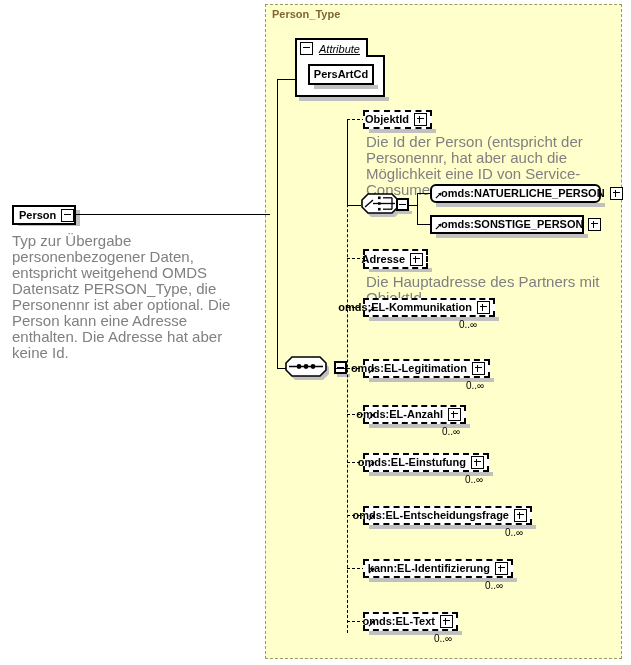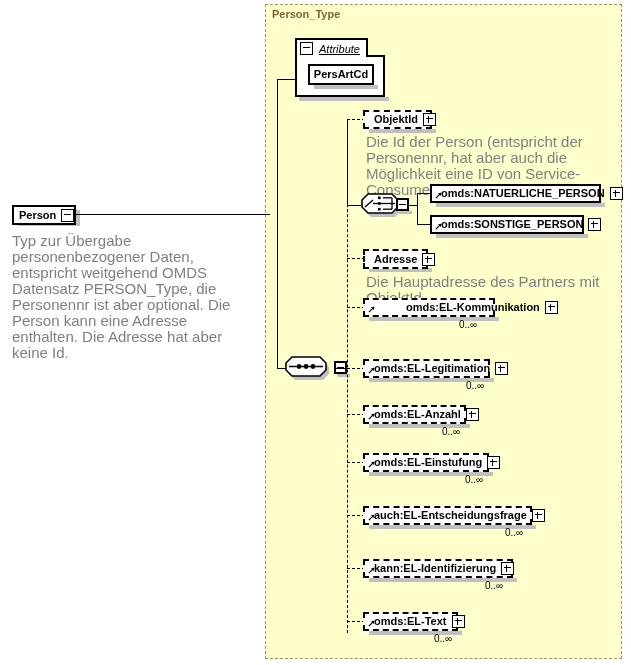--- a/index.html
+++ b/index.html
@@ -18,21 +18,21 @@
     letter-spacing:0px;
   }
   .node-shadow{position:absolute;background:#C0C0C0;}
 
   .nodebox{
     position:absolute;box-sizing:border-box;background:#FFFFFF;
     display:flex;align-items:center;
     font-size:11px;font-weight:bold;color:#000000;white-space:nowrap;
   }
   .nodebox.solid{border:2px solid #000000;}
-  .nodebox.dashed{border:2px dashed #000000;}
+  .nodebox.dashed{border:2px dashed #000000;justify-content:flex-end;}
   .nodebox .lbl{padding:0 3px 0 9px;line-height:1;}
   .nodebox.noarrow .lbl{padding-left:5px;}
 
   
   .refarrow{position:absolute;left:3px;bottom:2px;width:7px;height:7px;}
 
   
   .pm{
     position:relative;width:11px;height:11px;border:1px solid #000000;
     background:#FFFFFF;flex:0 0 auto;margin-right:3px;margin-left:2px;
@@ -153,21 +153,21 @@
   <div style="position:absolute;left:1px;top:4px;width:7px;height:1px;background:#000;"></div>
 </div>
 <div class="abs node-shadow" style="left:399px;top:211px;width:13px;height:3px;"></div>
 
 <div class="ln solid-h abs" style="left:409px;top:205px;width:8px;"></div>
 <div class="ln solid-v abs" style="left:417px;top:193px;height:32px;"></div>
 <div class="ln solid-h abs" style="left:417px;top:193px;width:13px;"></div>
 <div class="ln solid-h abs" style="left:417px;top:224px;width:13px;"></div>
 
 <div class="abs node-shadow" style="left:436px;top:203px;width:169px;height:4px;"></div>
-<div class="nodebox solid" style="left:430px;top:184px;width:171px;height:19px;">
+<div class="nodebox solid" style="left:430px;top:184px;width:171px;height:19px;border-radius:6px;">
   <svg class="refarrow" viewBox="0 0 8 8">
     <line x1="1" y1="7" x2="7" y2="1" stroke="#000" stroke-width="1.4"></line>
     <polygon points="7,1 3.4,1.4 6.6,4.6" fill="#000"></polygon>
   </svg>
   <span class="lbl">omds:NATUERLICHE_PERSON</span>
   <span class="pm plus"></span>
 </div>
 
 <div class="abs node-shadow" style="left:436px;top:234px;width:152px;height:4px;"></div>
 <div class="nodebox solid" style="left:430px;top:215px;width:154px;height:19px;">
@@ -235,21 +235,21 @@
 </div>
 <div class="card" style="left:465px;top:474px;">0..∞</div>
 
 <div class="ln dash-h abs" style="left:347px;top:515px;width:18px;"></div>
 <div class="abs node-shadow" style="left:369px;top:525px;width:167px;height:4px;"></div>
 <div class="nodebox dashed" style="left:363px;top:506px;width:169px;height:19px;">
   <svg class="refarrow" viewBox="0 0 8 8">
     <line x1="1" y1="7" x2="7" y2="1" stroke="#000" stroke-width="1.4"></line>
     <polygon points="7,1 3.4,1.4 6.6,4.6" fill="#000"></polygon>
   </svg>
-  <span class="lbl">auch:EL-Entscheidungsfrage</span>
+  <span class="lbl">omds:EL-Entscheidungsfrage</span>
   <span class="pm plus"></span>
 </div>
 <div class="card" style="left:505px;top:527px;">0..∞</div>
 
 <div class="ln dash-h abs" style="left:347px;top:568px;width:18px;"></div>
 <div class="abs node-shadow" style="left:369px;top:578px;width:148px;height:4px;"></div>
 <div class="nodebox dashed" style="left:363px;top:559px;width:150px;height:19px;">
   <svg class="refarrow" viewBox="0 0 8 8">
     <line x1="1" y1="7" x2="7" y2="1" stroke="#000" stroke-width="1.4"></line>
     <polygon points="7,1 3.4,1.4 6.6,4.6" fill="#000"></polygon>

